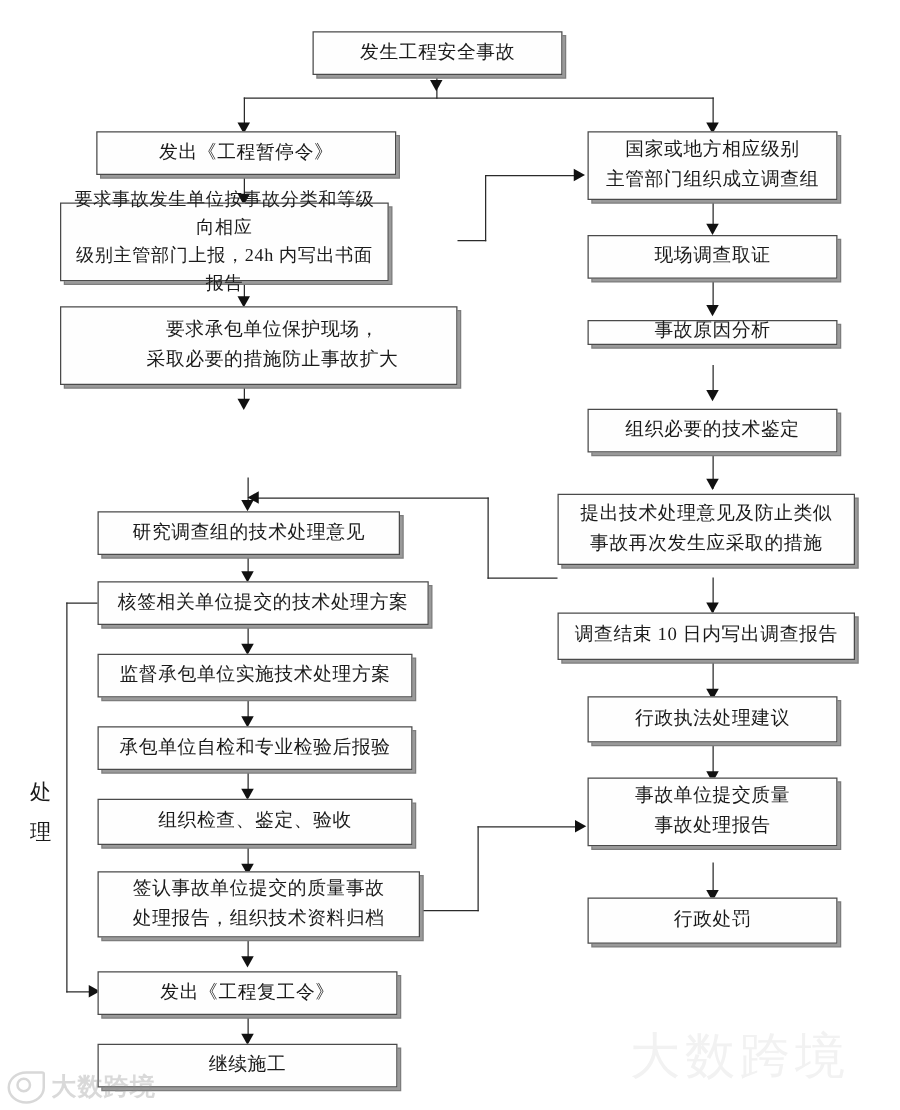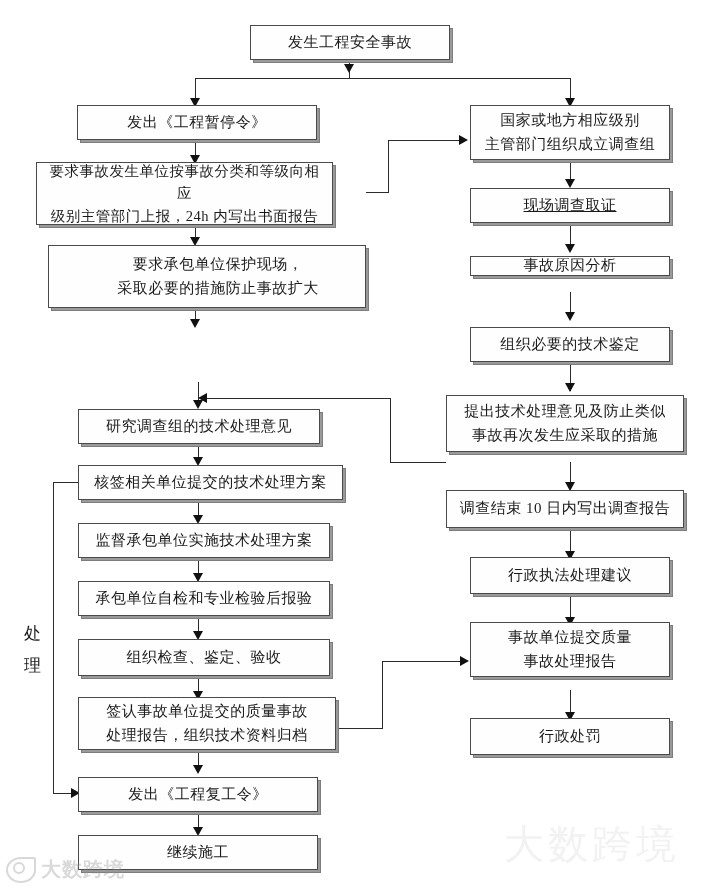--- a/index.html
+++ b/index.html
@@ -201,21 +201,21 @@
   <div class="linev" style="left:570px; top:596px; height:25px;"></div>
   <div class="arrow down" style="left:565px; top:617px;"></div>
 
   <div class="linev" style="left:570px; top:690px; height:26px;"></div>
   <div class="arrow down" style="left:565px; top:712px;"></div>
 
   <div class="node" style="left:250px; top:25px; width:200px; height:35px;">发生工程安全事故</div>
 
   <div class="node" style="left:77px; top:105px; width:240px; height:35px;">发出《工程暂停令》</div>
 
-  <div class="node small" style="left:36px; top:162px; width:297px; height:63px;">要求事故发生单位按事故分类和等级向相应
+  <div class="node small" style="left:48px; top:162px; width:263px; height:63px;">要求事故发生单位按事故分类和等级向相应
 级别主管部门上报，24h 内写出书面报告</div>
 
   <div class="node" style="left:48px; top:245px; width:318px; height:63px;padding-left:28px;">要求承包单位保护现场，
 采取必要的措施防止事故扩大</div>
 
 
   <div class="node" style="left:78px; top:409px; width:242px; height:35px;">研究调查组的技术处理意见</div>
 
   <div class="node" style="left:78px; top:465px; width:265px; height:35px;">核签相关单位提交的技术处理方案</div>
 
@@ -228,21 +228,21 @@
   <div class="node" style="left:78px; top:697px; width:258px; height:53px;">签认事故单位提交的质量事故
 处理报告，组织技术资料归档</div>
 
   <div class="node" style="left:78px; top:777px; width:240px; height:35px;">发出《工程复工令》</div>
 
   <div class="node" style="left:78px; top:835px; width:240px; height:35px;">继续施工</div>
 
   <div class="node" style="left:470px; top:105px; width:200px; height:55px;">国家或地方相应级别
 主管部门组织成立调查组</div>
 
-  <div class="node" style="left:470px; top:188px; width:200px; height:35px;text-decoration:underline;">现场调查取证</div>
+  <div class="node" style="left:470px; top:188px; width:200px; height:35px;">现场调查取证</div>
 
   <div class="node" style="left:470px; top:256px; width:200px; height:20px;">事故原因分析</div>
 
   <div class="node" style="left:470px; top:327px; width:200px; height:35px;">组织必要的技术鉴定</div>
 
   <div class="node" style="left:446px; top:395px; width:238px; height:57px;">提出技术处理意见及防止类似
 事故再次发生应采取的措施</div>
 
   <div class="node" style="left:446px; top:490px; width:238px; height:38px;">调查结束 10 日内写出调查报告</div>
 

